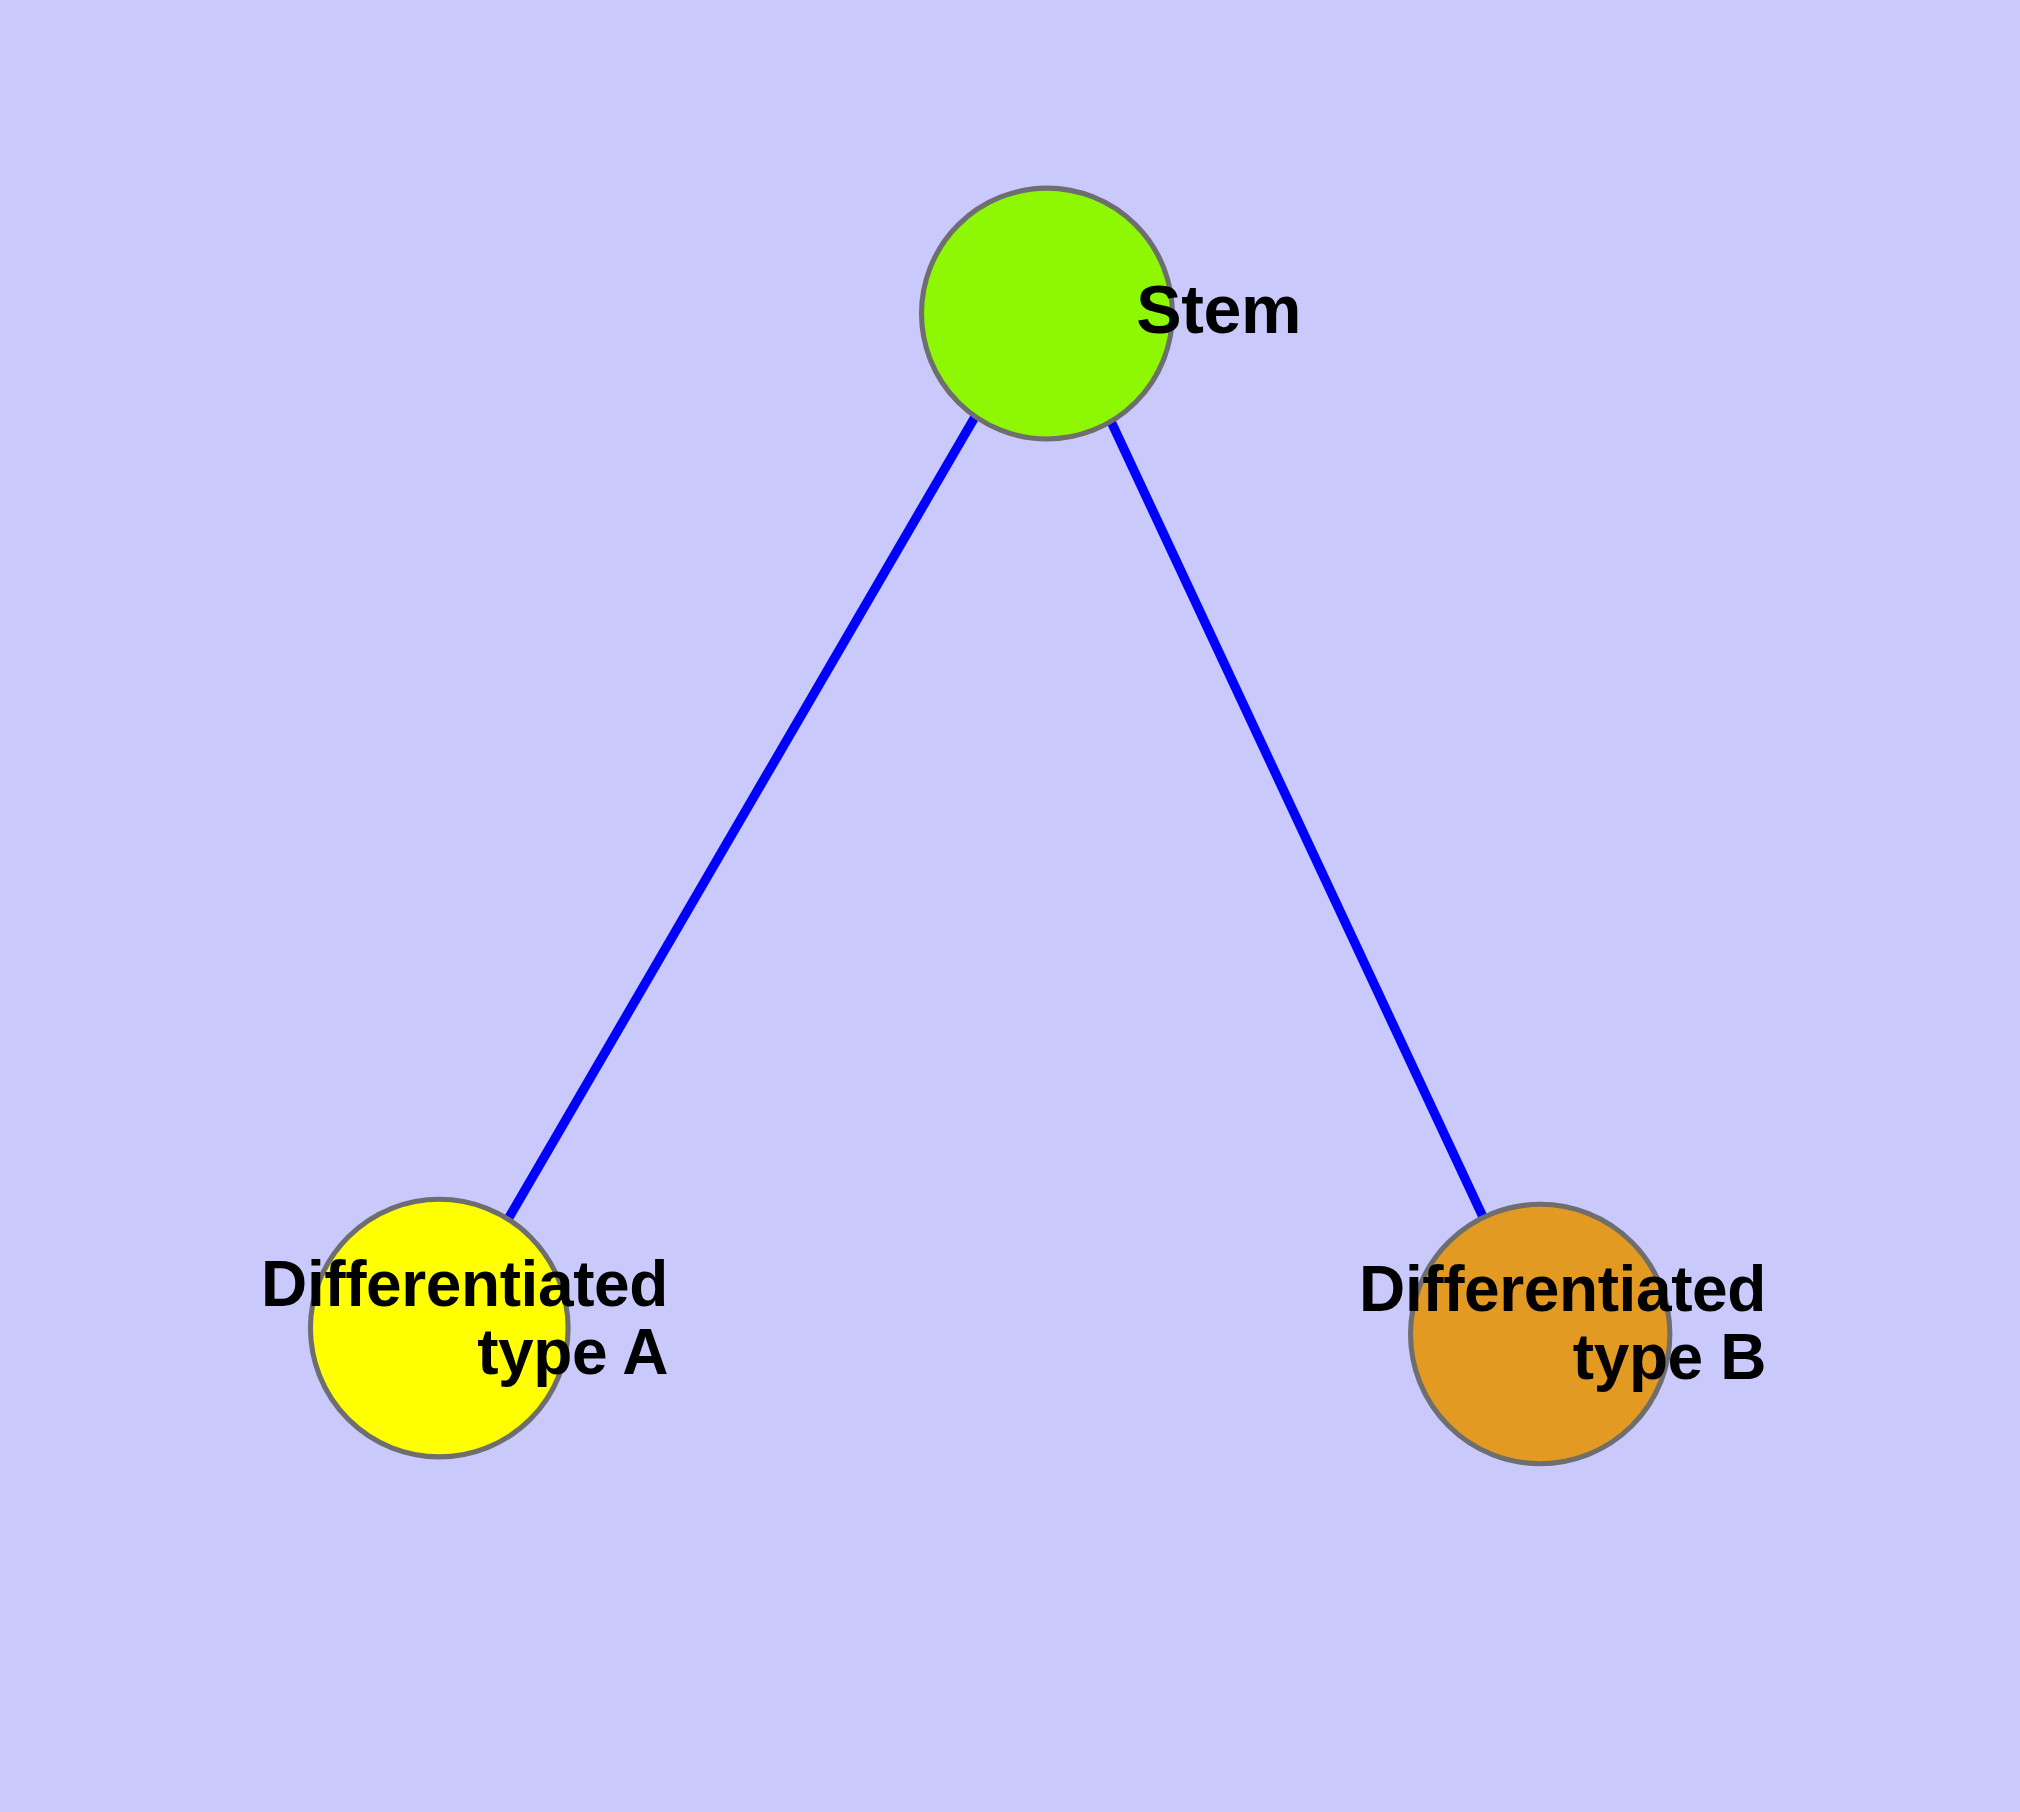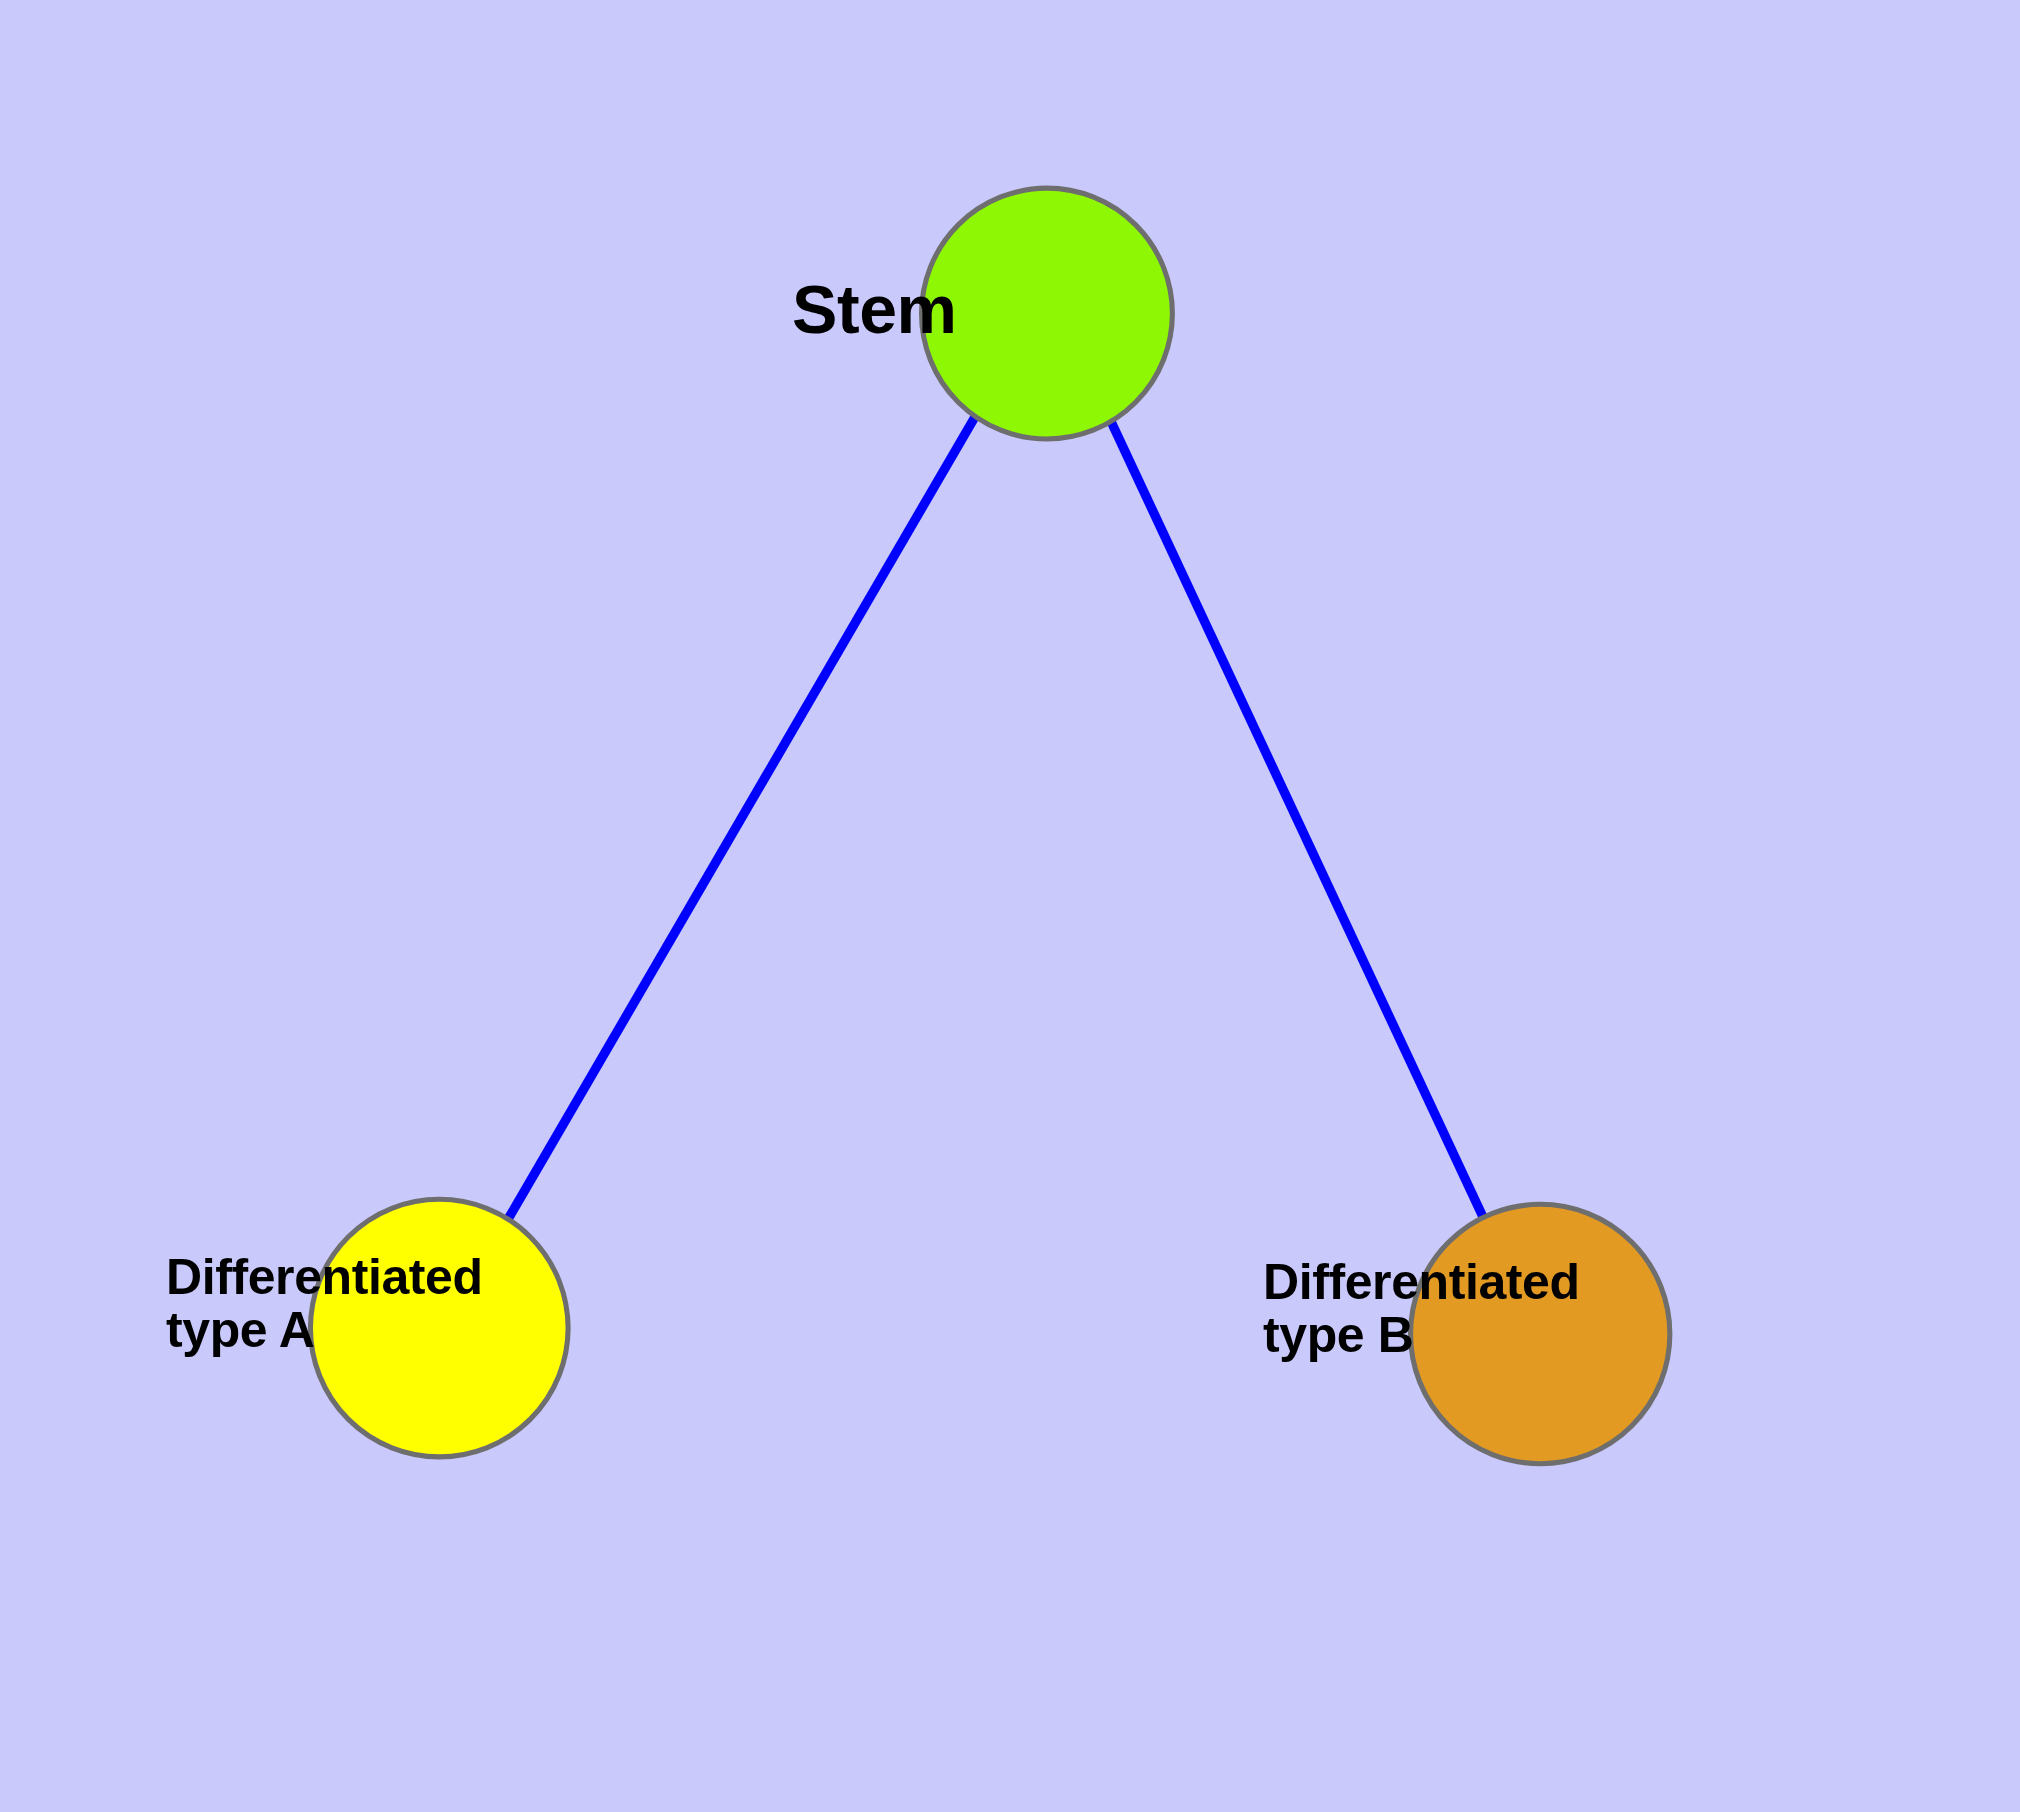--- a/index.html
+++ b/index.html
@@ -24,33 +24,33 @@
   }
   #graph-svg {
     position: absolute;
     left: 0;
     top: 0;
     width: 2021px;
     height: 1812px;
   }
   .node-label {
     position: absolute;
-    text-align: left;
+    text-align: right;
     color: #000000;
     font-weight: bold;
     line-height: 1.06;
     white-space: pre;
     pointer-events: none;
     letter-spacing: -0.4px;
   }
   .node-label.single {
     font-size: 68px;
   }
   .node-label.multi {
-    font-size: 50px;
+    font-size: 64px;
   }
   #label-stem {
     left: 792px;
     top: 273px;
     width: 509px;
   }
   #label-diff-a {
     left: 166px;
     top: 1251px;
     width: 502px;

